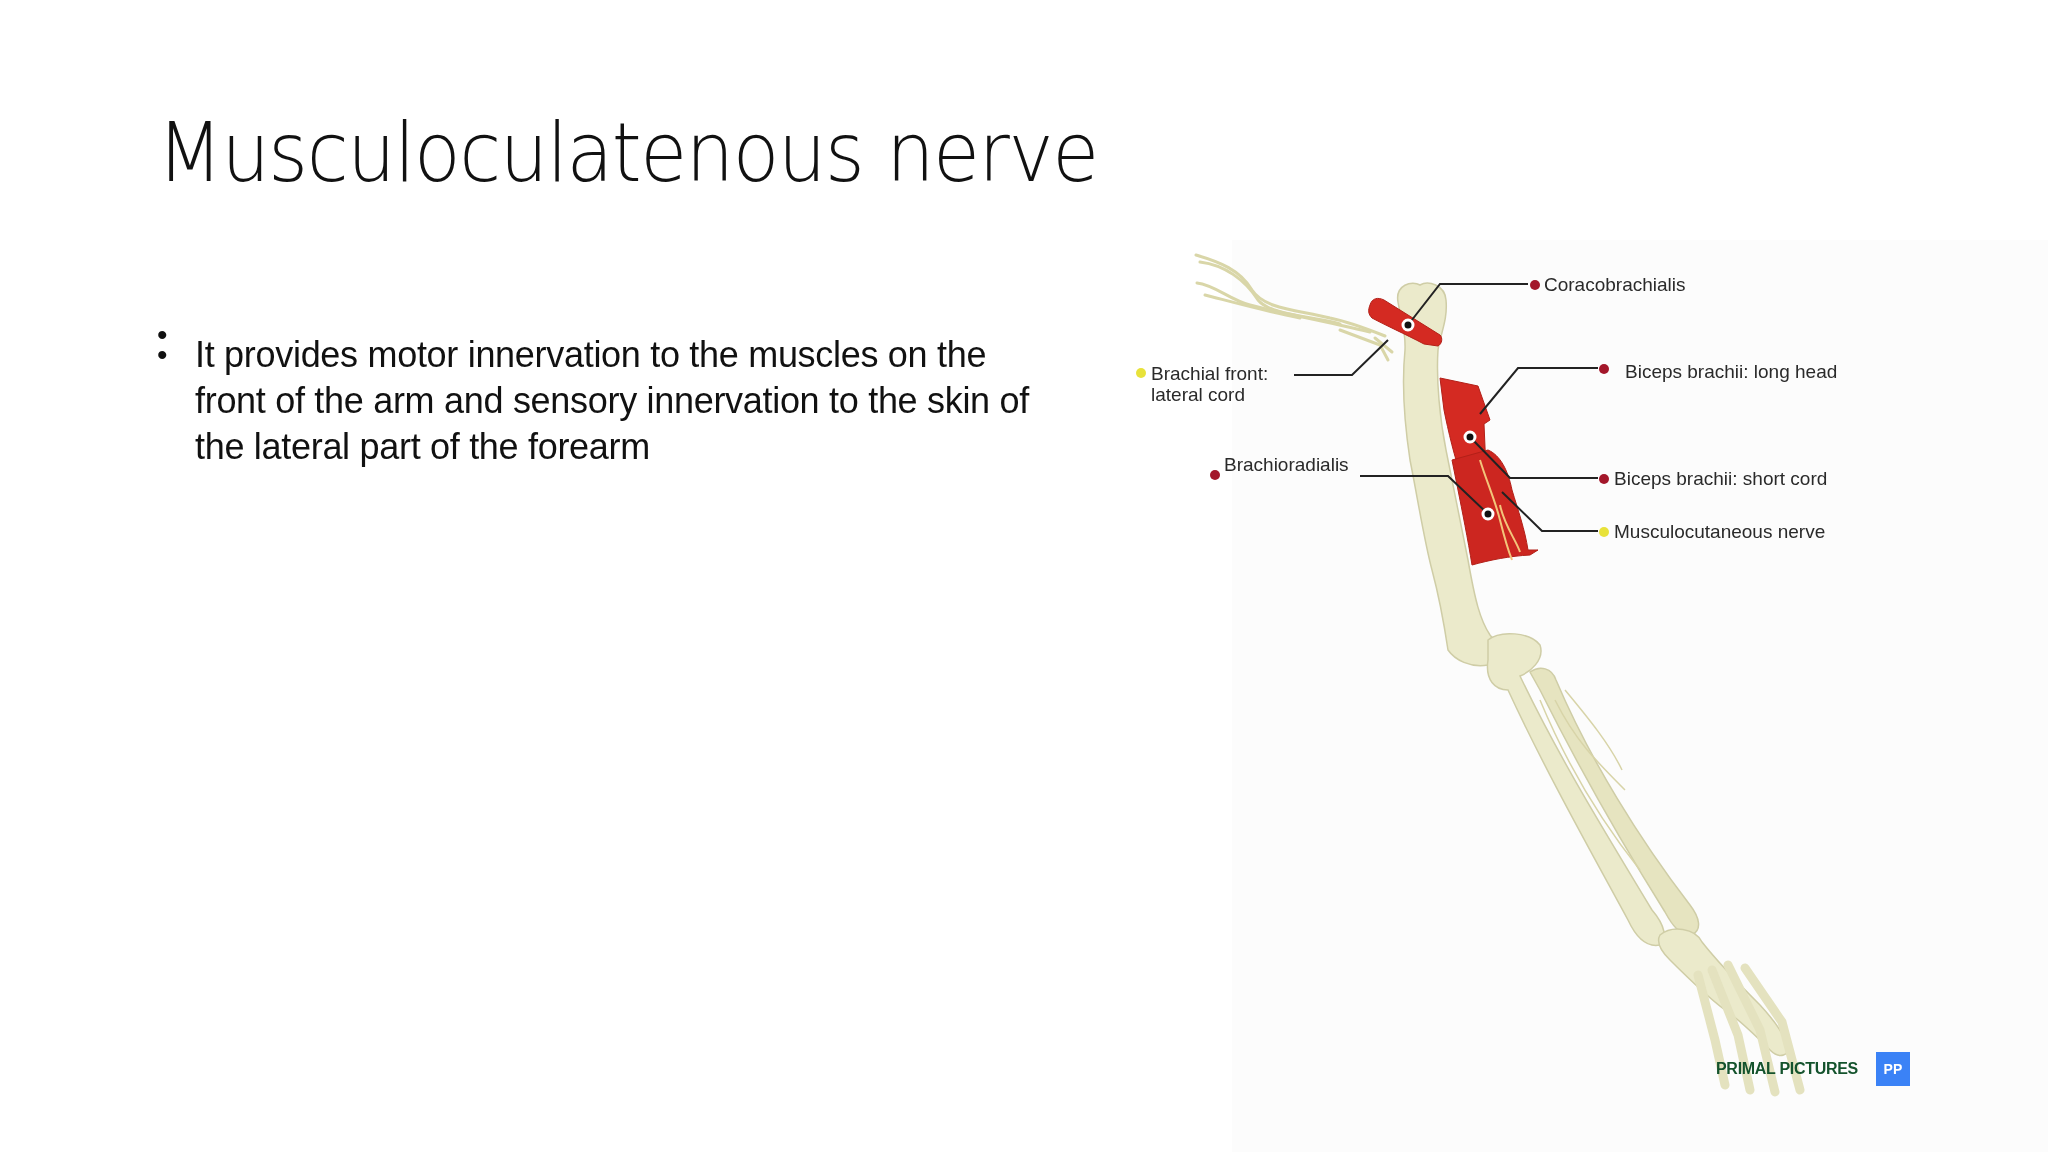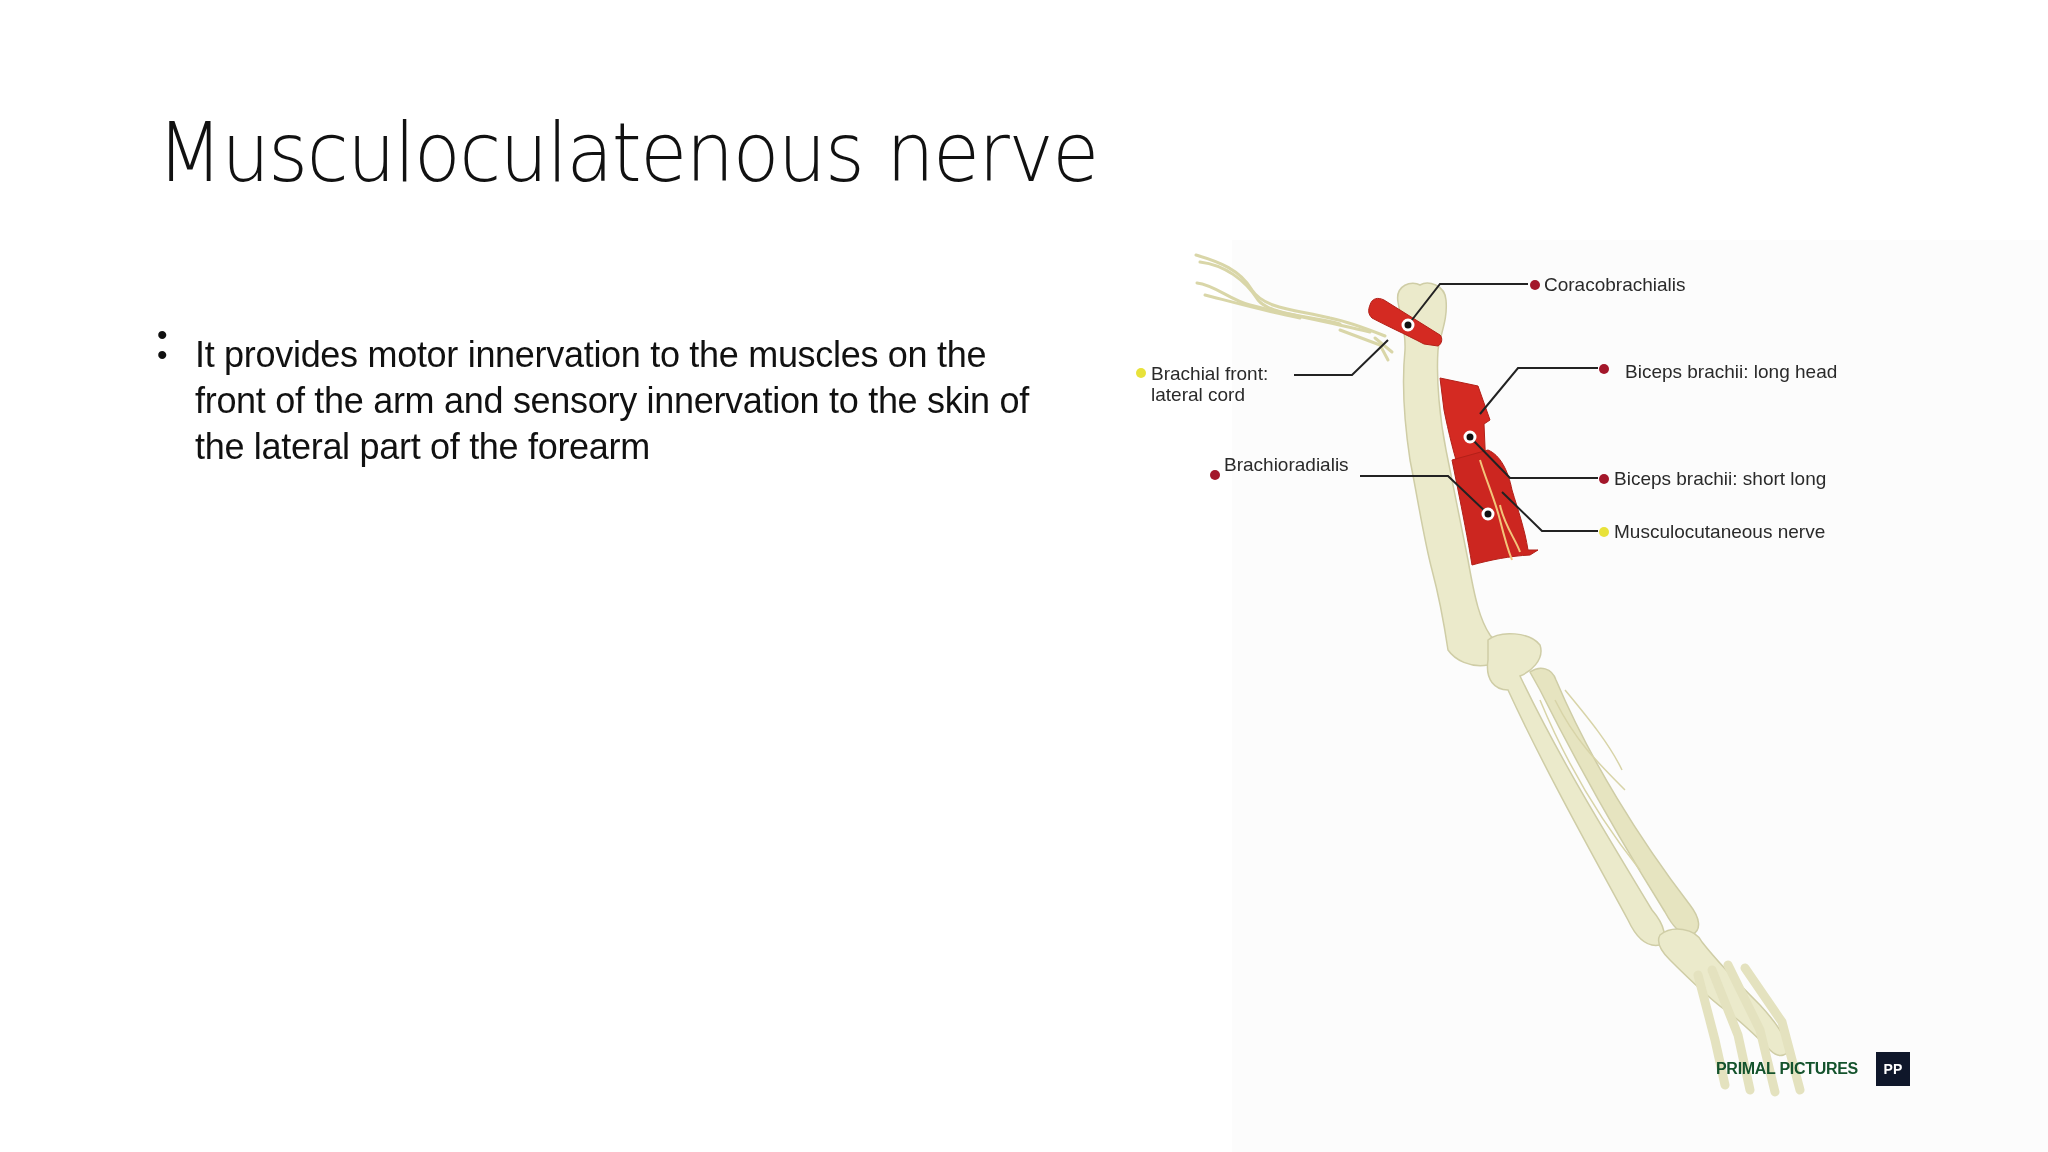--- a/index.html
+++ b/index.html
@@ -91,21 +91,21 @@
     .logo-text {
       font-family: "Liberation Sans", sans-serif;
       font-weight: bold;
       font-size: 16px;
       color: #14532d;
       letter-spacing: -0.3px;
     }
     .logo-badge {
       width: 34px;
       height: 34px;
-      background: #0f172a;
+      background: #3b82f6;
       color: #ffffff;
       font-family: "Liberation Sans", sans-serif;
       font-weight: bold;
       font-size: 14px;
       display: flex;
       align-items: center;
       justify-content: center;
     }
   </style>
 </head>
@@ -199,21 +199,21 @@
     <span>lateral cord</span>
   </span>
 
   <span class="fig-dot" style="left:1599px; top:364px; background:#a3172a;"></span>
   <span class="fig-label" style="left:1614px; top:361px;margin-left:11px;">Biceps brachii: long head</span>
 
   <span class="fig-dot" style="left:1210px; top:470px; background:#a3172a;"></span>
   <span class="fig-label" style="left:1224px; top:454px;">Brachioradialis</span>
 
   <span class="fig-dot" style="left:1599px; top:474px; background:#a3172a;"></span>
-  <span class="fig-label" style="left:1614px; top:468px;">Biceps brachii: short long</span>
+  <span class="fig-label" style="left:1614px; top:468px;">Biceps brachii: short cord</span>
 
   <span class="fig-dot" style="left:1599px; top:527px; background:#e8e23a;"></span>
   <span class="fig-label" style="left:1614px; top:521px;">Musculocutaneous nerve</span>
 
   <div class="logo">
     <span class="logo-text">PRIMAL PICTURES</span>
     <span class="logo-badge">PP</span>
   </div>
 
 </div>

